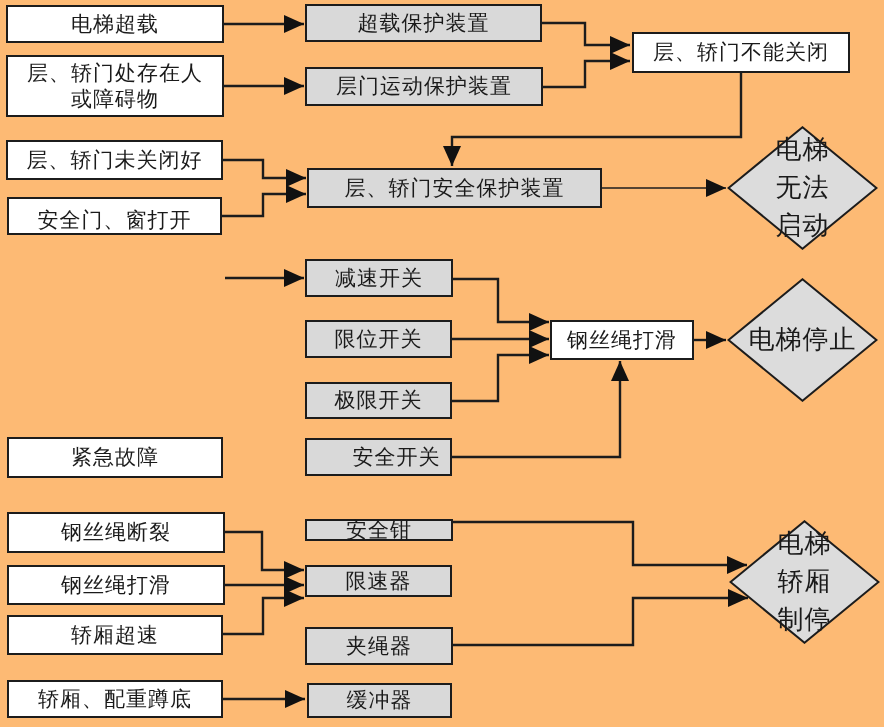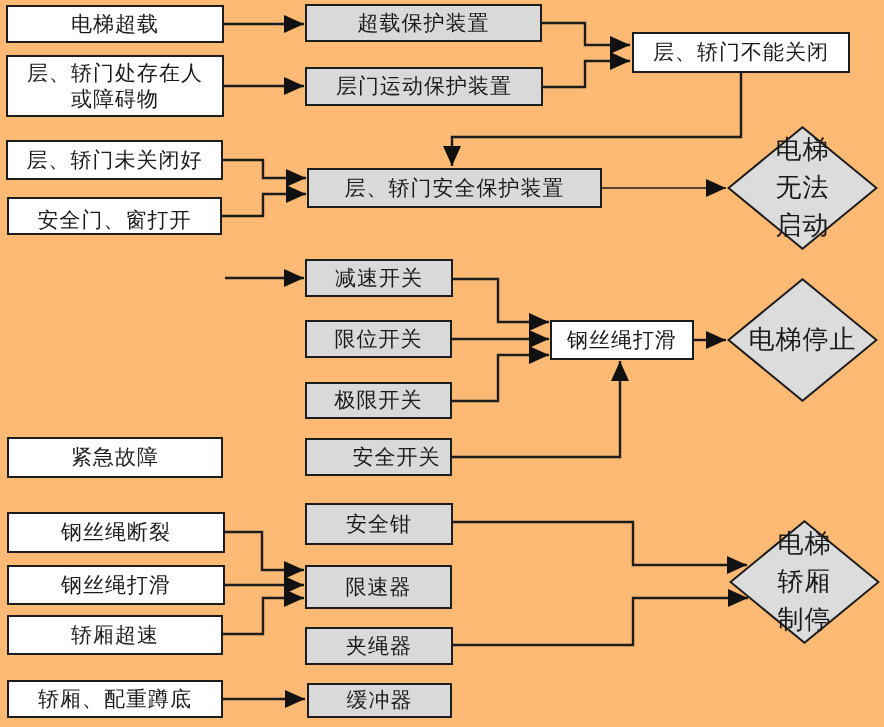--- a/index.html
+++ b/index.html
@@ -135,24 +135,24 @@
     </div>
   <div class="box gray" style="left: 305px; top: 320px; width: 147px; height: 38px;">
       <span>限位开关</span>
     </div>
   <div class="box gray" style="left: 305px; top: 382px; width: 147px; height: 37px;">
       <span>极限开关</span>
     </div>
   <div class="box gray" style="left: 305px; top: 438px; width: 147px; height: 38px; padding-left: 36px;">
       <span>安全开关</span>
     </div>
-  <div class="box gray" style="left: 305px; top: 503px; width: 148px; height: 42px;">
+  <div class="box gray" style="left: 305px; top: 519px; width: 148px; height: 22px;">
       <span>安全钳</span>
     </div>
-  <div class="box gray" style="left: 305px; top: 565px; width: 147px; height: 44px;">
+  <div class="box gray" style="left: 305px; top: 565px; width: 147px; height: 32px;">
       <span>限速器</span>
     </div>
   <div class="box gray" style="left: 305px; top: 627px; width: 148px; height: 38px;">
       <span>夹绳器</span>
     </div>
   <div class="box gray" style="left: 307px; top: 683px; width: 145px; height: 35px;">
       <span>缓冲器</span>
     </div>
 
   <div class="box" style="left: 632px; top: 32px; width: 218px; height: 41px;">

